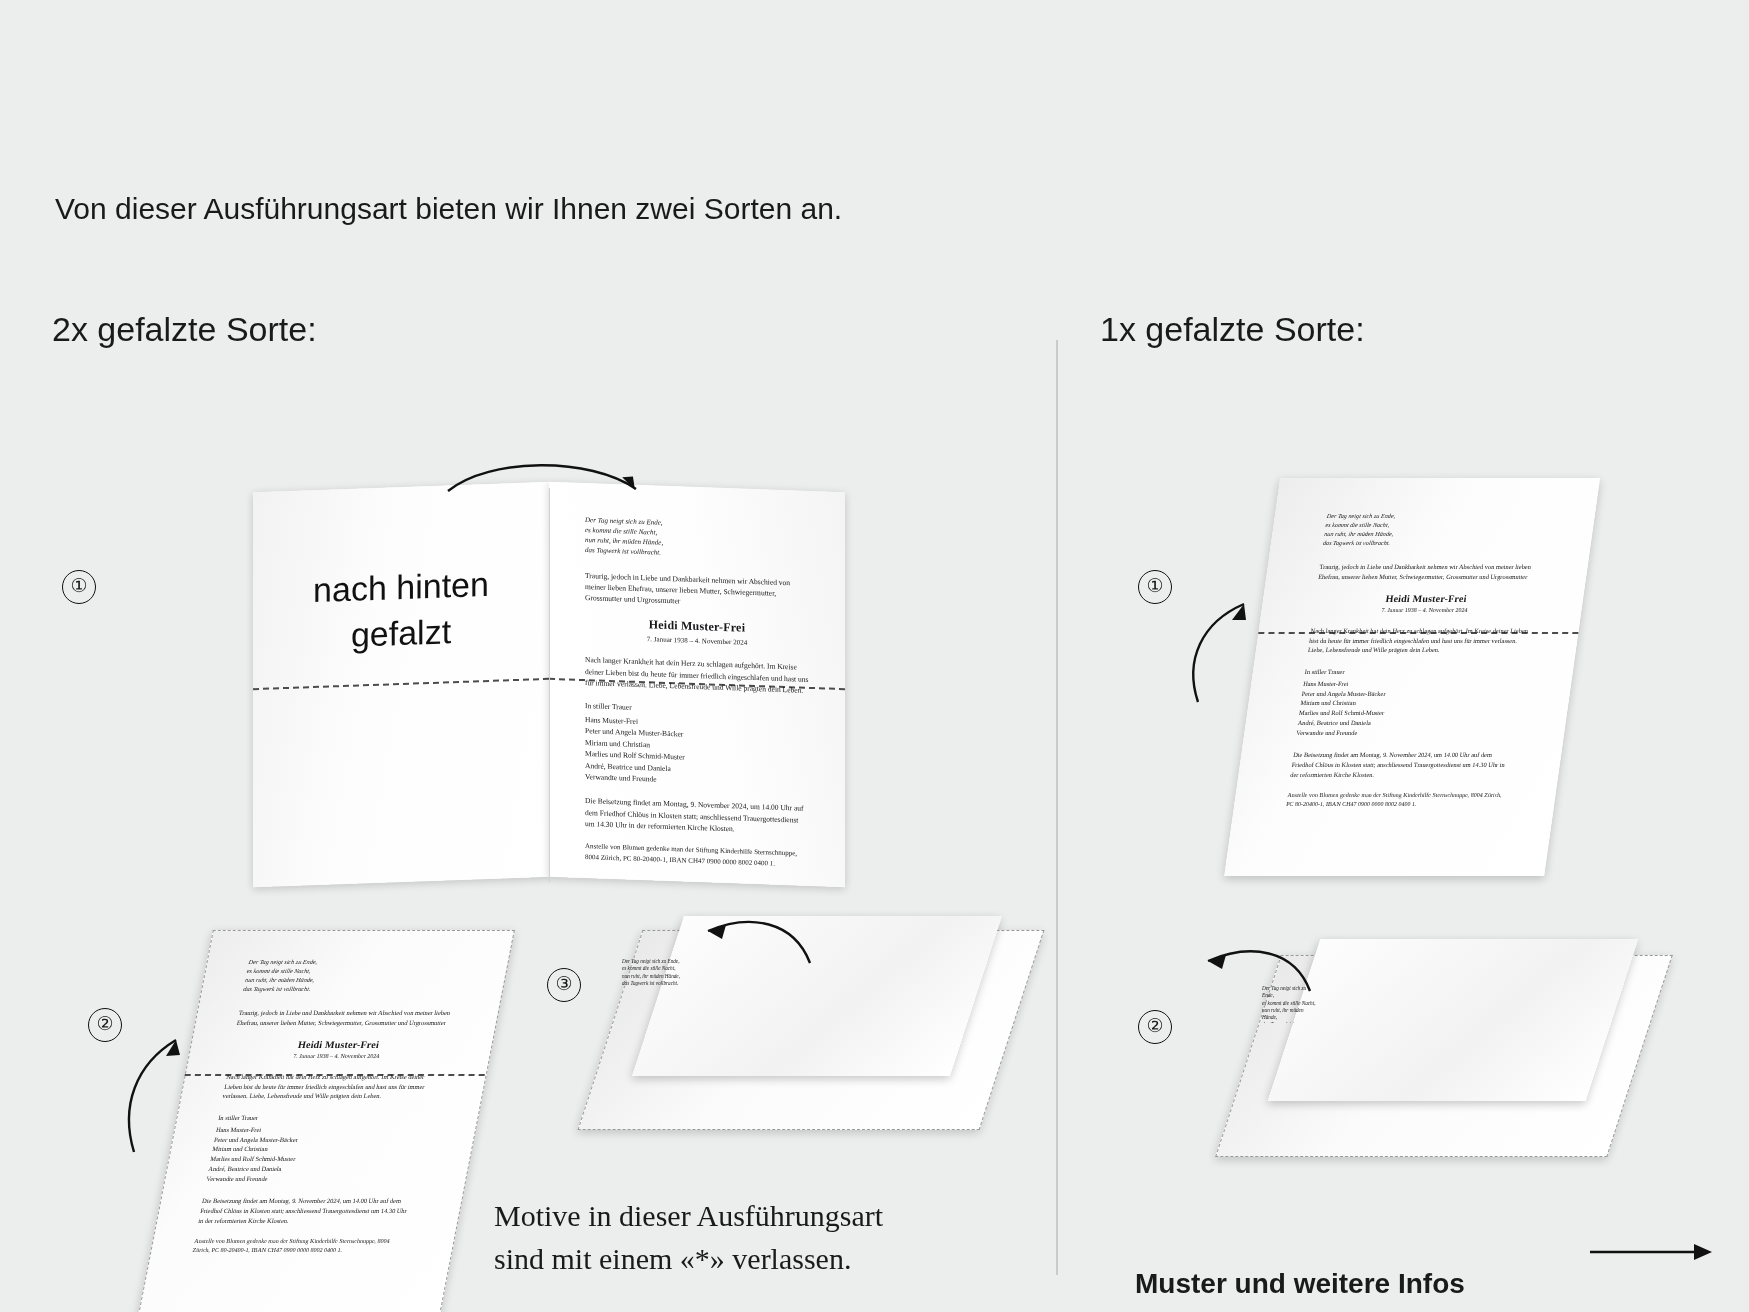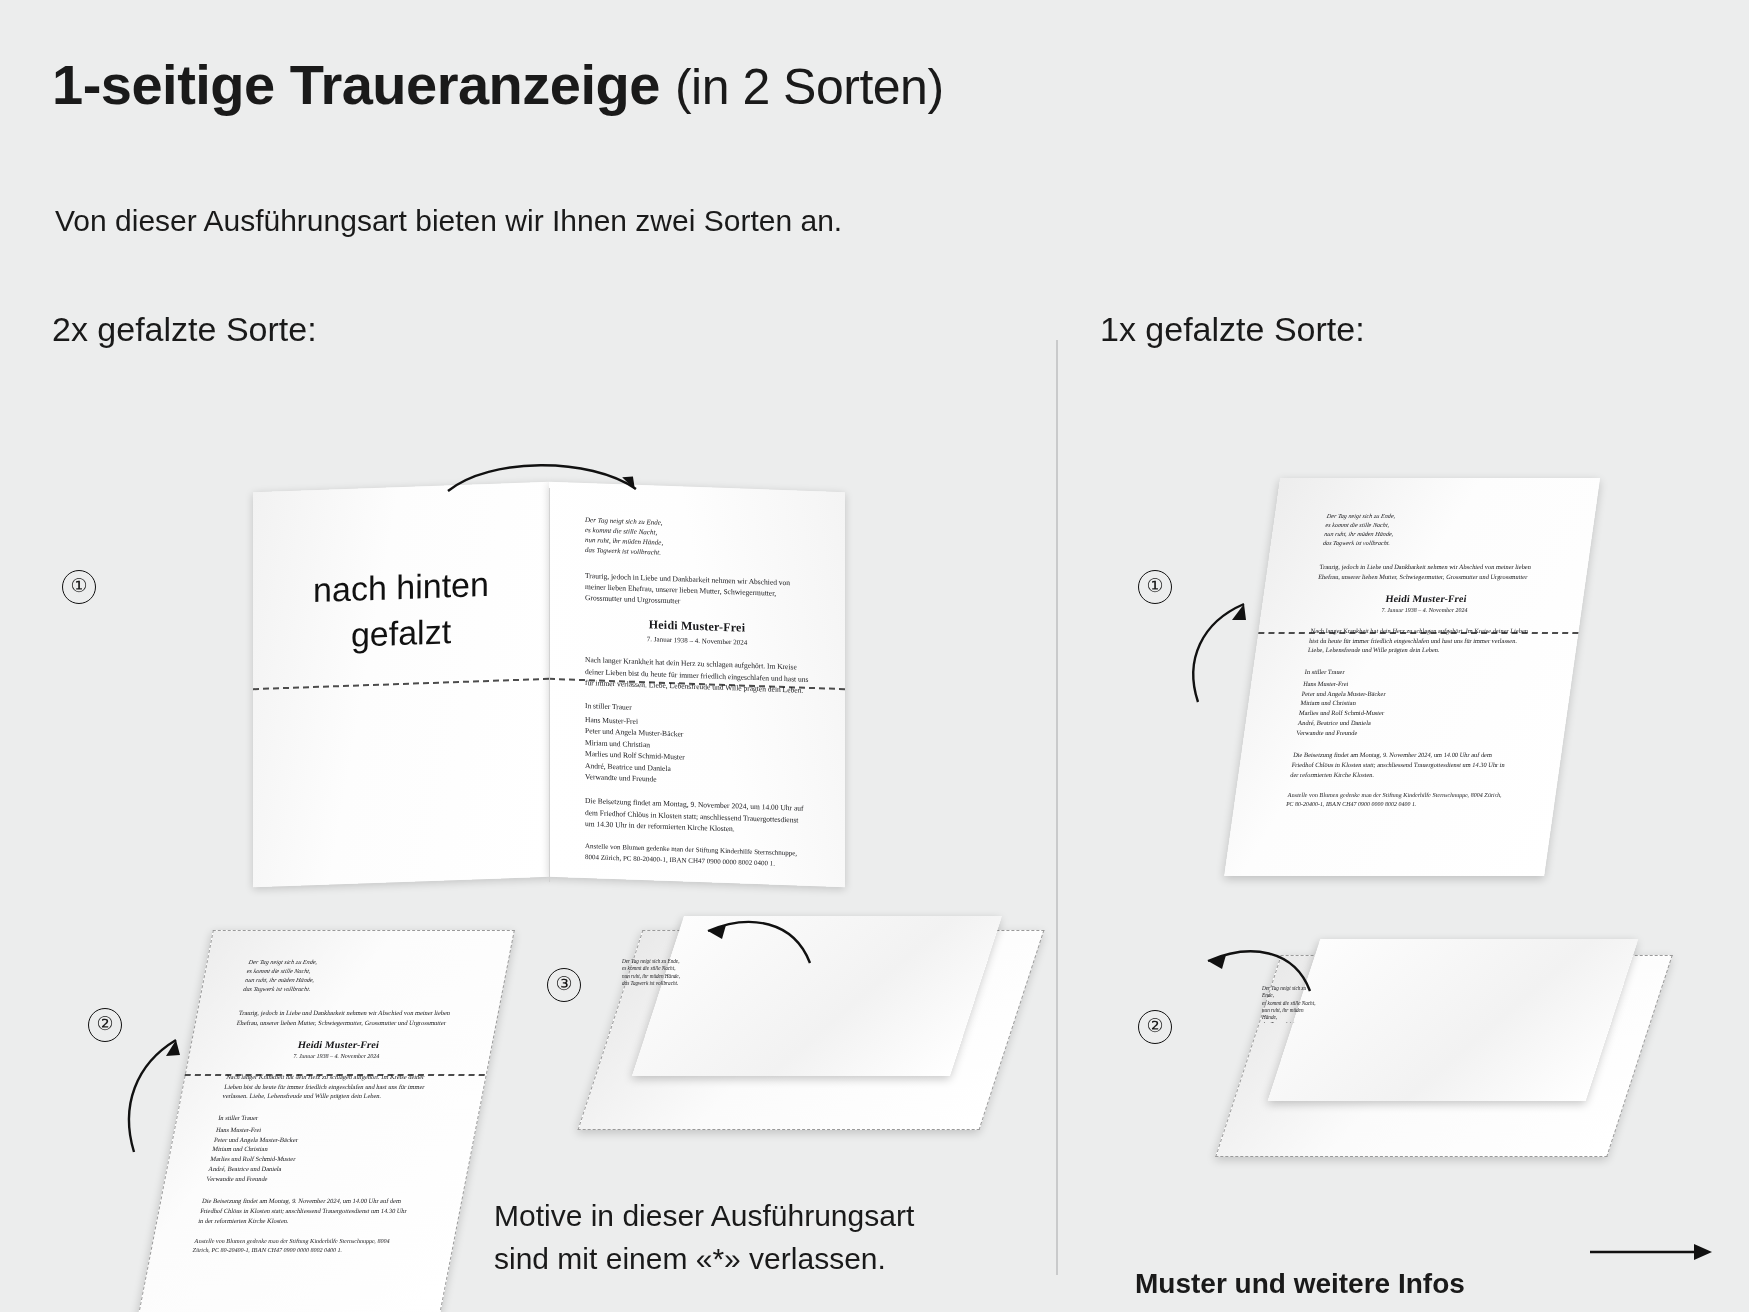--- a/index.html
+++ b/index.html
@@ -14,21 +14,21 @@
   .page{position:relative;width:1749px;height:1312px;}
 
   h1.title{
     position:absolute;left:52px;top:52px;
     font-size:56px;font-weight:700;letter-spacing:-0.5px;margin:0;
     white-space:nowrap;
   }
   h1.title .light{font-weight:400;font-size:50px;}
 
   .subtitle{
-    position:absolute;left:55px;top:204px;
+    position:absolute;left:55px;top:192px;
     font-size:30px;font-weight:400;
   }
 
   .col-head{
     position:absolute;font-size:34px;font-weight:400;
   }
   .col-head.left{left:52px;top:310px;}
   .col-head.right{left:1100px;top:310px;}
 
   .divider{
@@ -86,36 +86,32 @@
   .obit.small .poem{font-size:6.2px;}
   .obit.small .p1,.obit.small .p2,.obit.small .p3-label,.obit.small .family,.obit.small .p4{font-size:6.4px;}
   .obit.small .name{font-size:10px;}
   .obit.small .dates{font-size:6px;}
   .obit.small .p5{font-size:6px;}
 
   .obit.tiny{font-size:5px;}
   .obit.tiny .poem{font-size:5.2px;line-height:1.4;}
 
   .caption{
-    position:absolute;font-size:30px;line-height:1.42;font-weight:400;
+    position:absolute;font-size:30px;line-height:1.42;font-weight:400;font-family:Liberation Serif, serif;
   }
   .foot-link{
     position:absolute;font-size:28px;font-weight:700;margin-top:38px;
   }
   svg.arrow{position:absolute;overflow:visible;}
 </style>
 </head>
 <body>
 
 <div class="page">
 
-  <h1 class="title">
-    <span>1-seitige Traueranzeige</span>
-    <span class="light">(in 2 Sorten)</span>
-  </h1>
   <div class="subtitle">Von dieser Ausführungsart bieten wir Ihnen zwei Sorten an.</div>
 
   <div class="col-head left">2x gefalzte Sorte:</div>
   <div class="col-head right">1x gefalzte Sorte:</div>
 
   <div class="divider"></div>
 
   <div class="step-num" style="left:62px;top:570px;">①</div>
 
   <div class="sheet grad-l" style="left:253px;top:487px;width:296px;height:395px;transform:skewY(-2.0deg);">

